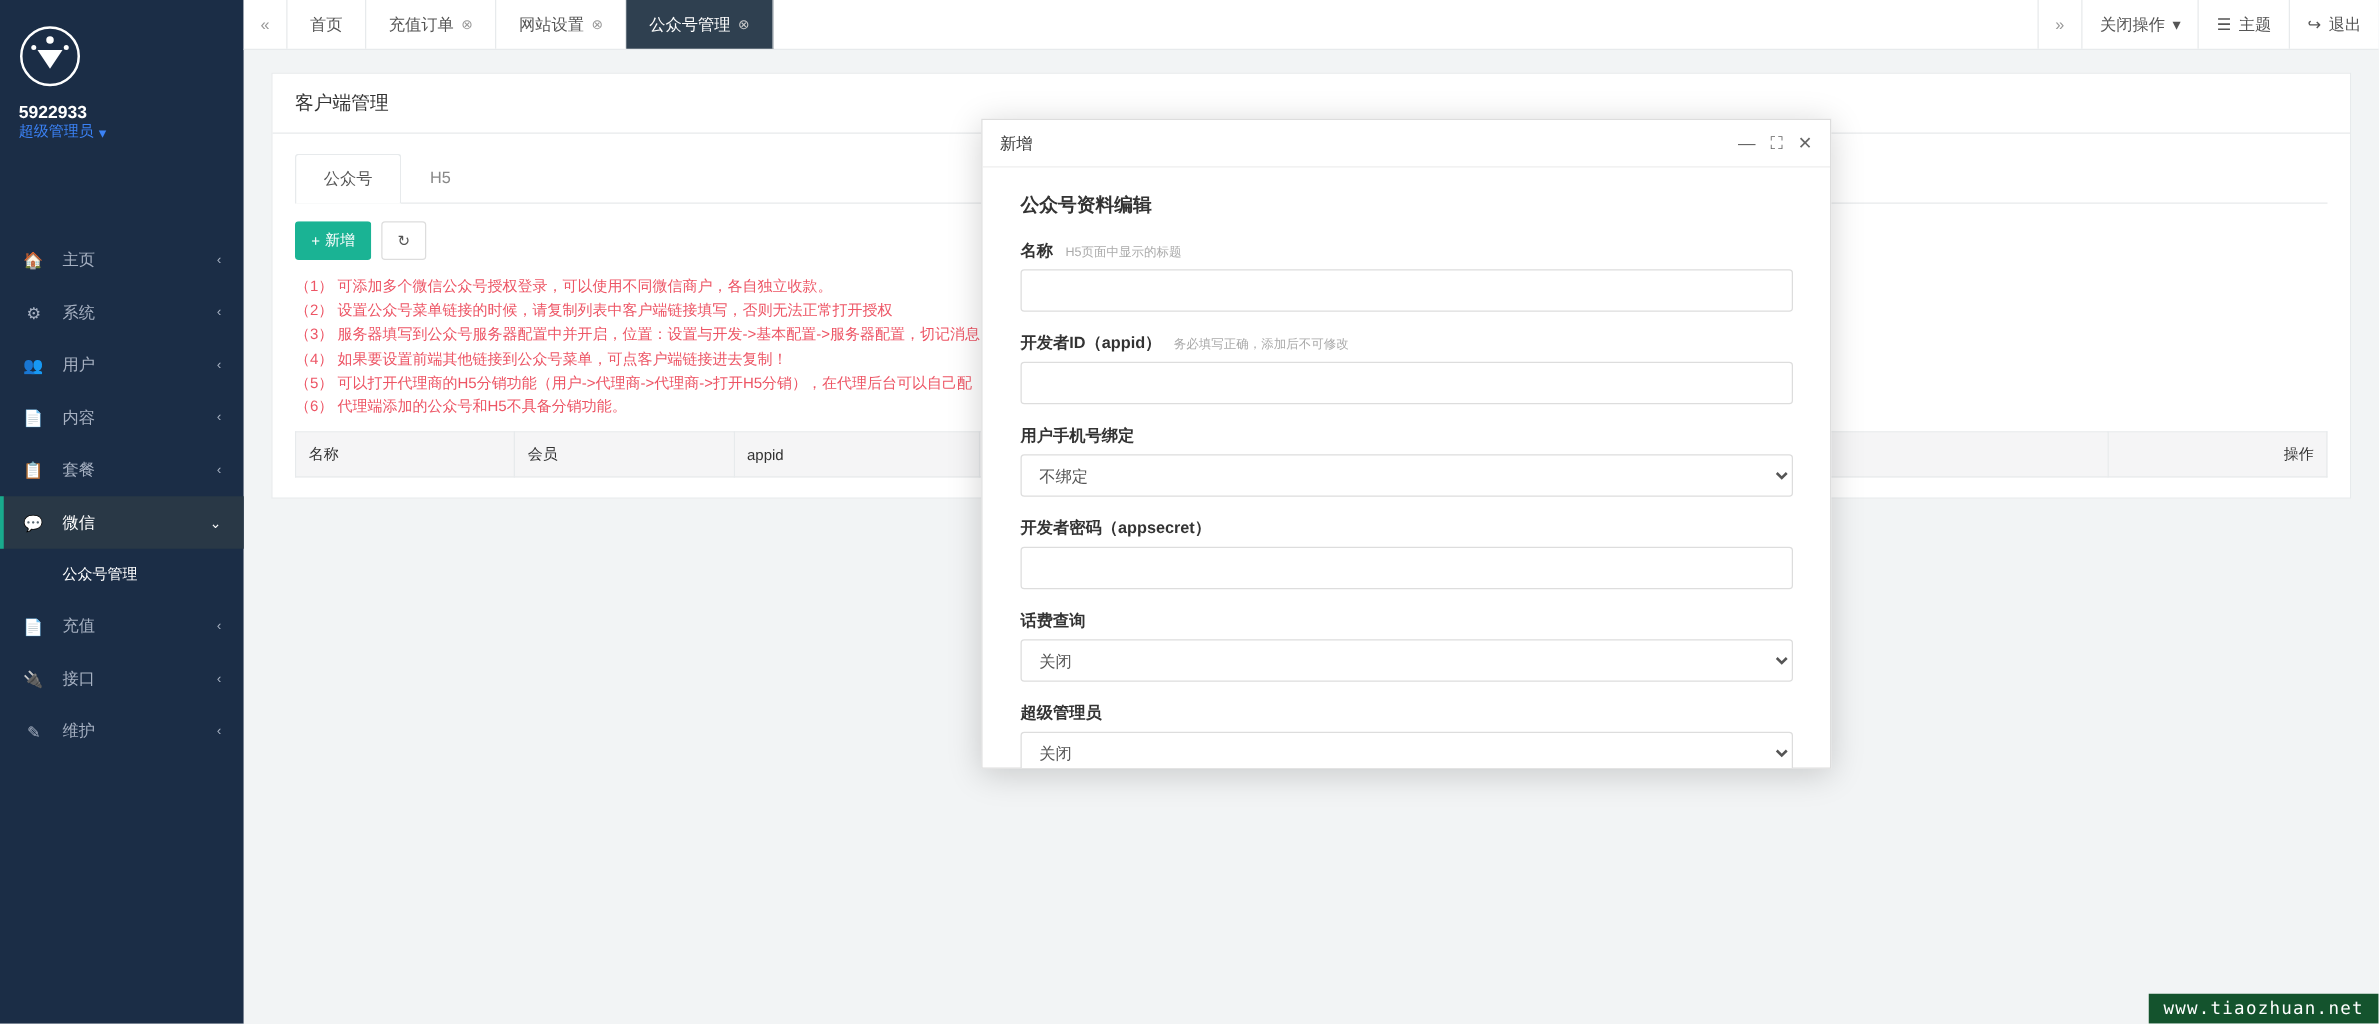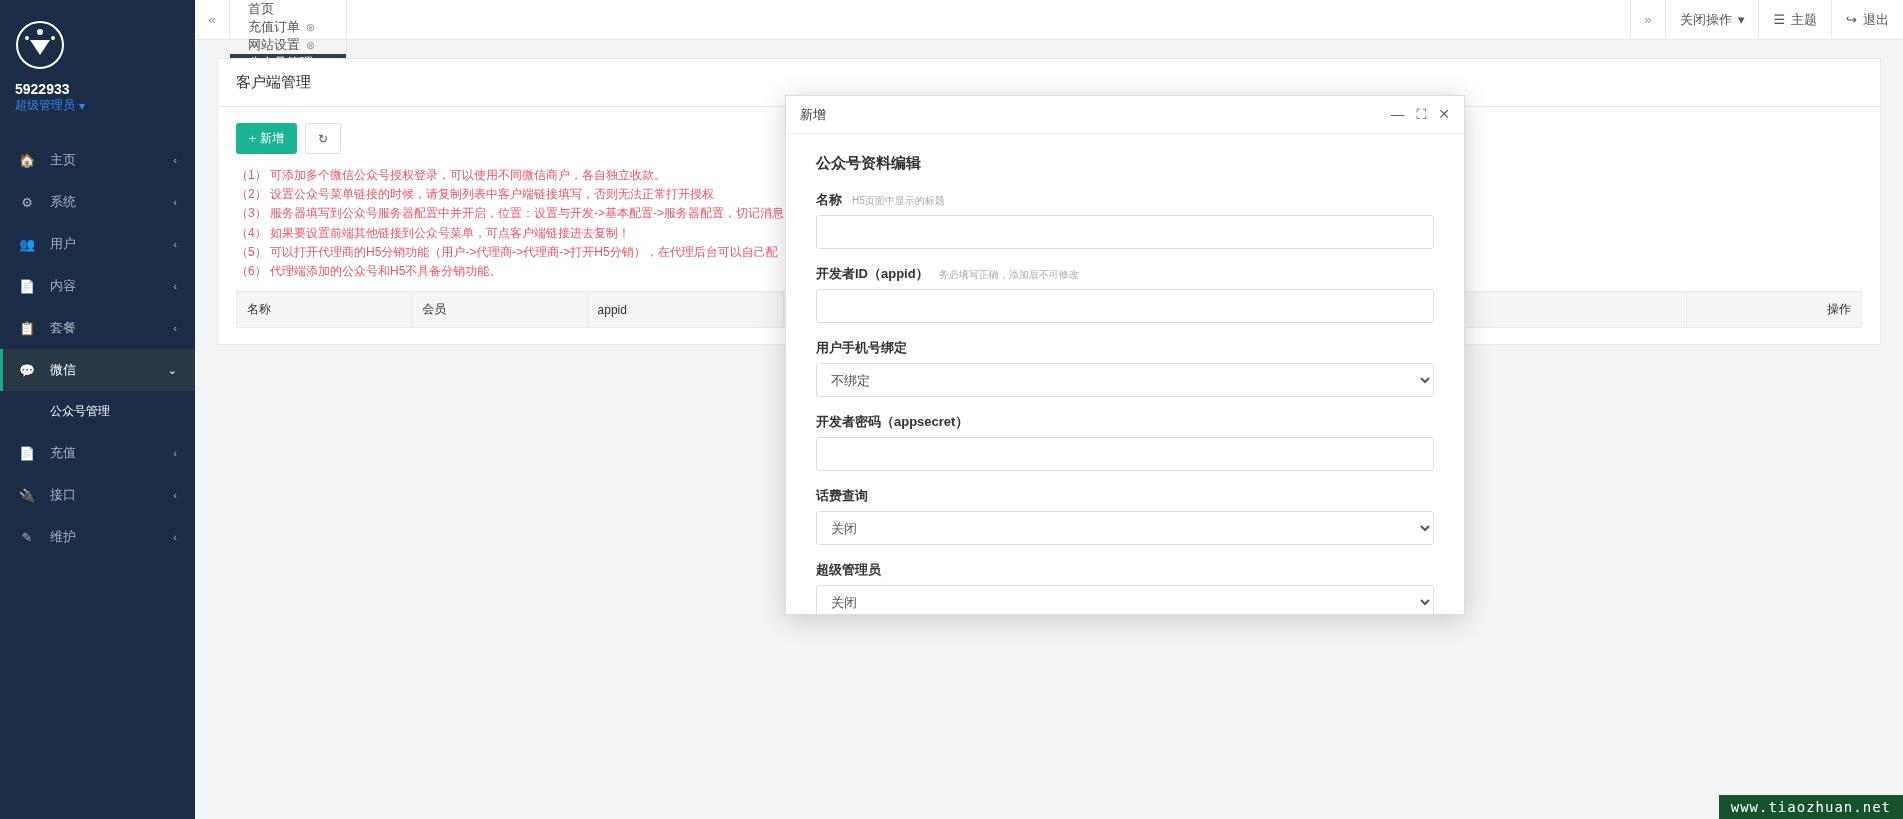--- a/index.html
+++ b/index.html
@@ -1,36 +1,36 @@
 <!DOCTYPE html>
 <html><head>
 <meta charset="utf-8">
 <style>
 *{box-sizing:border-box;margin:0;padding:0;font-family:"Helvetica Neue",Helvetica,Arial,"Microsoft YaHei",sans-serif;}
 body{background:#f2f4f5;font-size:13px;color:#333;overflow:hidden;}
 .app{display:flex;width:1903px;height:819px;}
-.sidebar{width:195px;background:#1b2d46;color:#a7b1c2;display:flex;flex-direction:column;}
+.sidebar{width:195px;background:#1b2d46;color:#a7b1c2;display:flex;flex-direction:column;gap:48px;}
 .brand{padding:20px 15px 10px;}
 .logo{width:50px;height:50px;margin-bottom:8px;}
 .brand-name{color:#fff;font-weight:bold;font-size:14px;}
 .brand-role{color:#3b82f6;font-size:12px;display:flex;align-items:center;gap:4px;}
 .nav{list-style:none;margin-top:15px;}
 .nav li{position:relative;}
 .nav a{display:flex;align-items:center;padding:12px 18px;color:#a7b1c2;text-decoration:none;font-size:13px;}
 .nav a .ico{width:18px;text-align:center;margin-right:14px;font-size:13px;}
 .nav a .chev{margin-left:auto;font-size:11px;}
 .nav li.active>a{background:#293846;color:#fff;border-left:3px solid #19aa8d;padding-left:15px;}
 .nav .sub{list-style:none;}
 .nav .sub a{padding-left:50px;font-size:12px;}
 .nav .sub li.current a{color:#fff;}
 .main{flex:1;display:flex;flex-direction:column;background:#f2f4f5;}
 .tabbar{height:40px;background:#fff;border-bottom:1px solid #e7eaec;display:flex;align-items:stretch;}
 .tabbar .scroll-btn{width:35px;display:flex;align-items:center;justify-content:center;color:#999;cursor:pointer;border-right:1px solid #e7eaec;}
 .tabbar .scroll-btn.right{border-left:1px solid #e7eaec;border-right:none;}
-.tabbar .tabs{display:flex;flex-direction:column;}
+.tabbar .tabs{display:flex;}
 .tabbar .tab{padding:0 18px;display:flex;align-items:center;gap:6px;border-right:1px solid #e7eaec;color:#555;cursor:pointer;font-size:13px;}
 .tabbar .tab.active{background:#2f4050;color:#fff;}
 .tabbar .tab .close{font-size:11px;color:#999;}
 .tabbar .tab.active .close{color:#ccc;}
 .tabbar .spacer{flex:1;}
 .tabbar .act{padding:0 14px;display:flex;align-items:center;gap:6px;border-left:1px solid #e7eaec;cursor:pointer;color:#555;}
 .content{flex:1;position:relative;padding:18px 22px;overflow:hidden;}
 .panel{background:#fff;border:1px solid #e7eaec;}
 .panel-head{padding:14px 18px;border-bottom:1px solid #e7eaec;font-size:15px;color:#333;}
 .panel-body{padding:16px 18px;}
@@ -181,20 +181,24 @@
       <div class="act">
           <span>↪</span>
           <span>退出</span>
         </div>
     </div>
 
     <div class="content">
       <div class="panel">
         <div class="panel-head">客户端管理</div>
         <div class="panel-body">
+          <div class="inner-tabs" id="itabs">
+              <div class="itab active">公众号</div>
+              <div class="itab">H5</div>
+            </div>
           <div class="toolbar">
             <button class="btn btn-primary">
                 <span>+</span>
                 <span>新增</span>
               </button>
             <button class="btn btn-default">↻</button>
           </div>
           <div class="notes" id="notes">
               <div>（1） 可添加多个微信公众号授权登录，可以使用不同微信商户，各自独立收款。</div>
               <div>（2） 设置公众号菜单链接的时候，请复制列表中客户端链接填写，否则无法正常打开授权</div>

